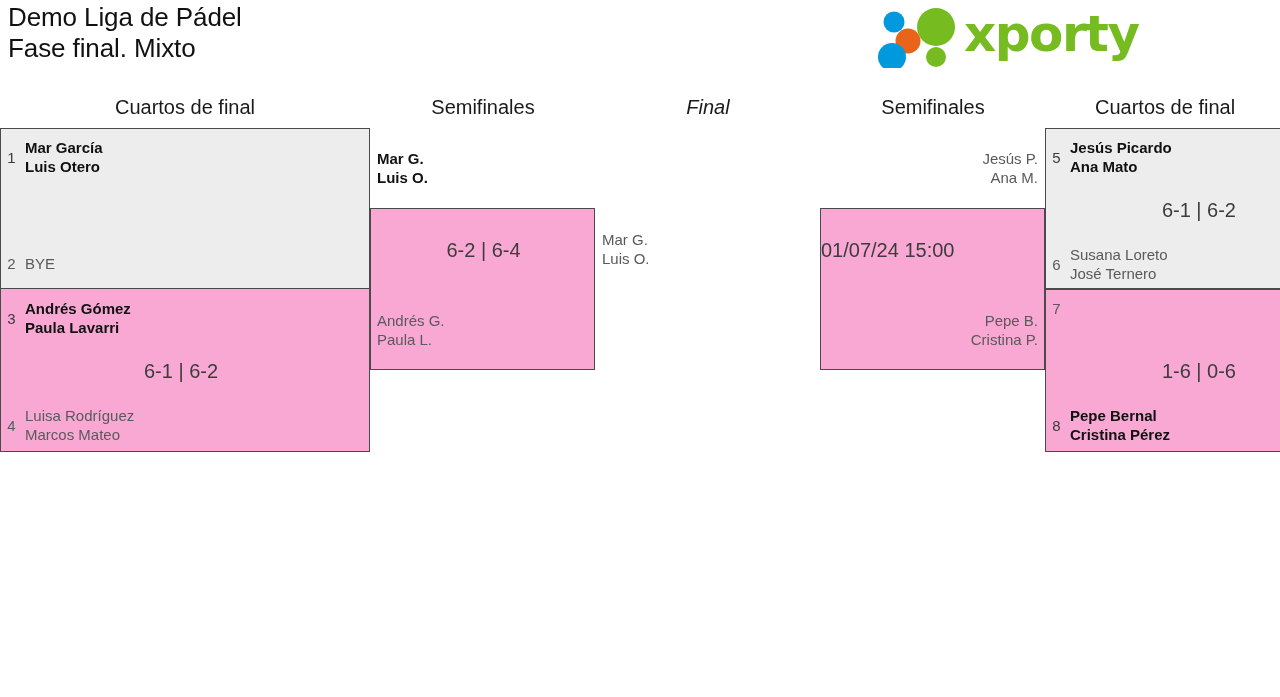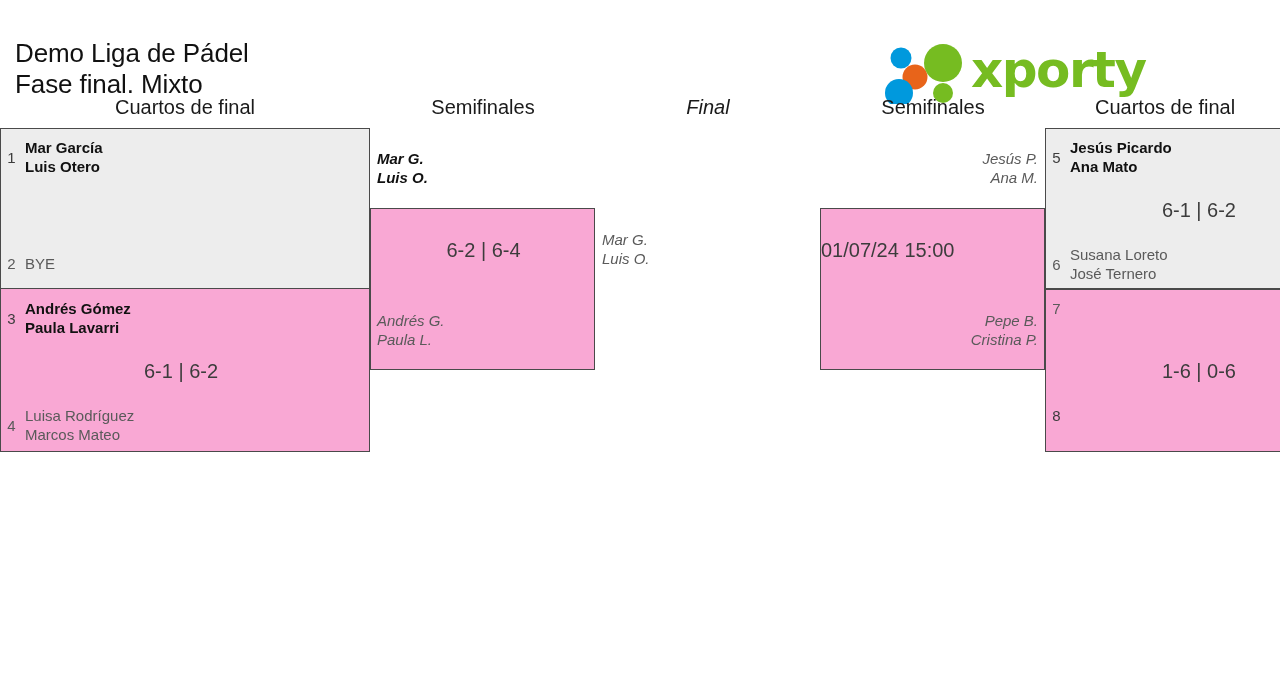--- a/index.html
+++ b/index.html
@@ -12,24 +12,23 @@
     height: 697px;
     overflow: hidden;
     font-family: "Liberation Sans", sans-serif;
     color: #1a1a1a;
     position: relative;
   }
 
   
   #header {
     position: absolute;
-    top: 0; left: 15px;
+    top: 0; left: 8px;
     width: 1096px;
     height: 88px;
-    margin-top: 36px;
   }
   #title-block {
     position: absolute;
     left: 0;
     top: 2px;
     font-size: 26px;
     line-height: 31px;
     font-weight: 400;
     color: #111111;
     letter-spacing: -0.1px;
@@ -110,21 +109,21 @@
     white-space: nowrap;
   }
 
   
   .advanced {
     position: absolute;
     font-size: 15px;
     line-height: 19px;
     white-space: nowrap;
   }
-  .advanced span { display: block; font-style: italic; }
+  .advanced span { display: block; }
   .advanced.strong { font-weight: 700; color: #111111; }
   .advanced.soft   { font-weight: 400; color: #5a5a5a; }
   .advanced.ralign { text-align: right; }
 </style>
 </head>
 <body>
 
 <div id="header">
 
   <div id="title-block">
@@ -247,16 +246,20 @@
 </div>
 
 <div class="box" style="left:1045px; top:289px; width:280px; height:163px;">
 
   <div class="team loser" style="left:6px; top:9px;">
     <span class="seed">7</span>
   </div>
 
   <div class="team winner" style="left:6px; top:116px;">
     <span class="seed">8</span>
+    <span class="names">
+      <span>Pepe Bernal</span>
+      <span>Cristina Pérez</span>
+    </span>
   </div>
 
   <div class="score" style="left:0px; top:72px; width:190px; text-align:right;">1-6 | 0-6</div>
 </div>
 
 </body></html>

